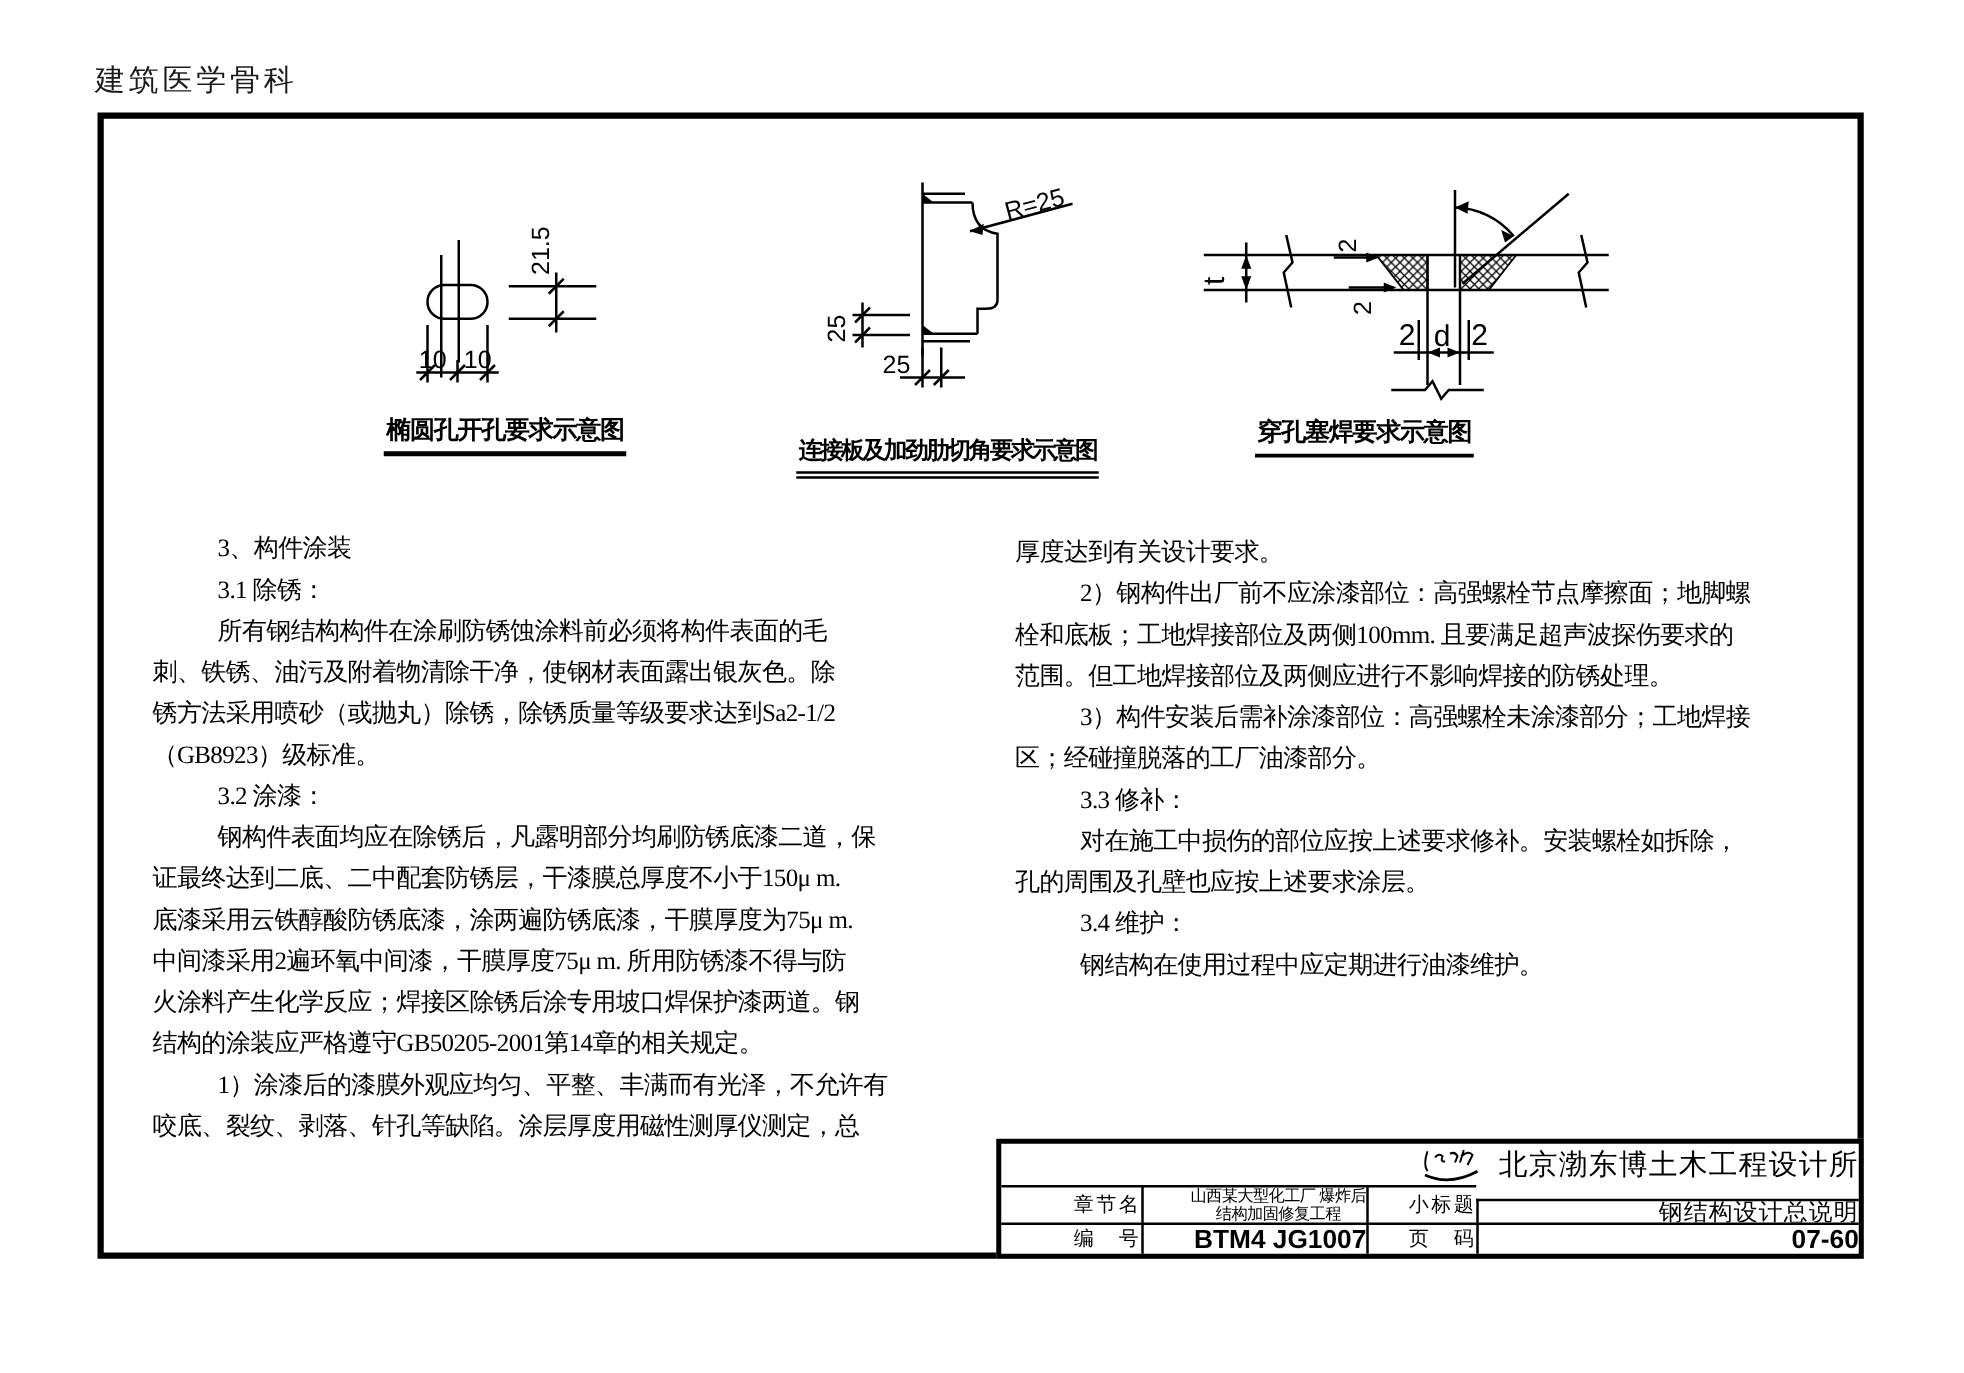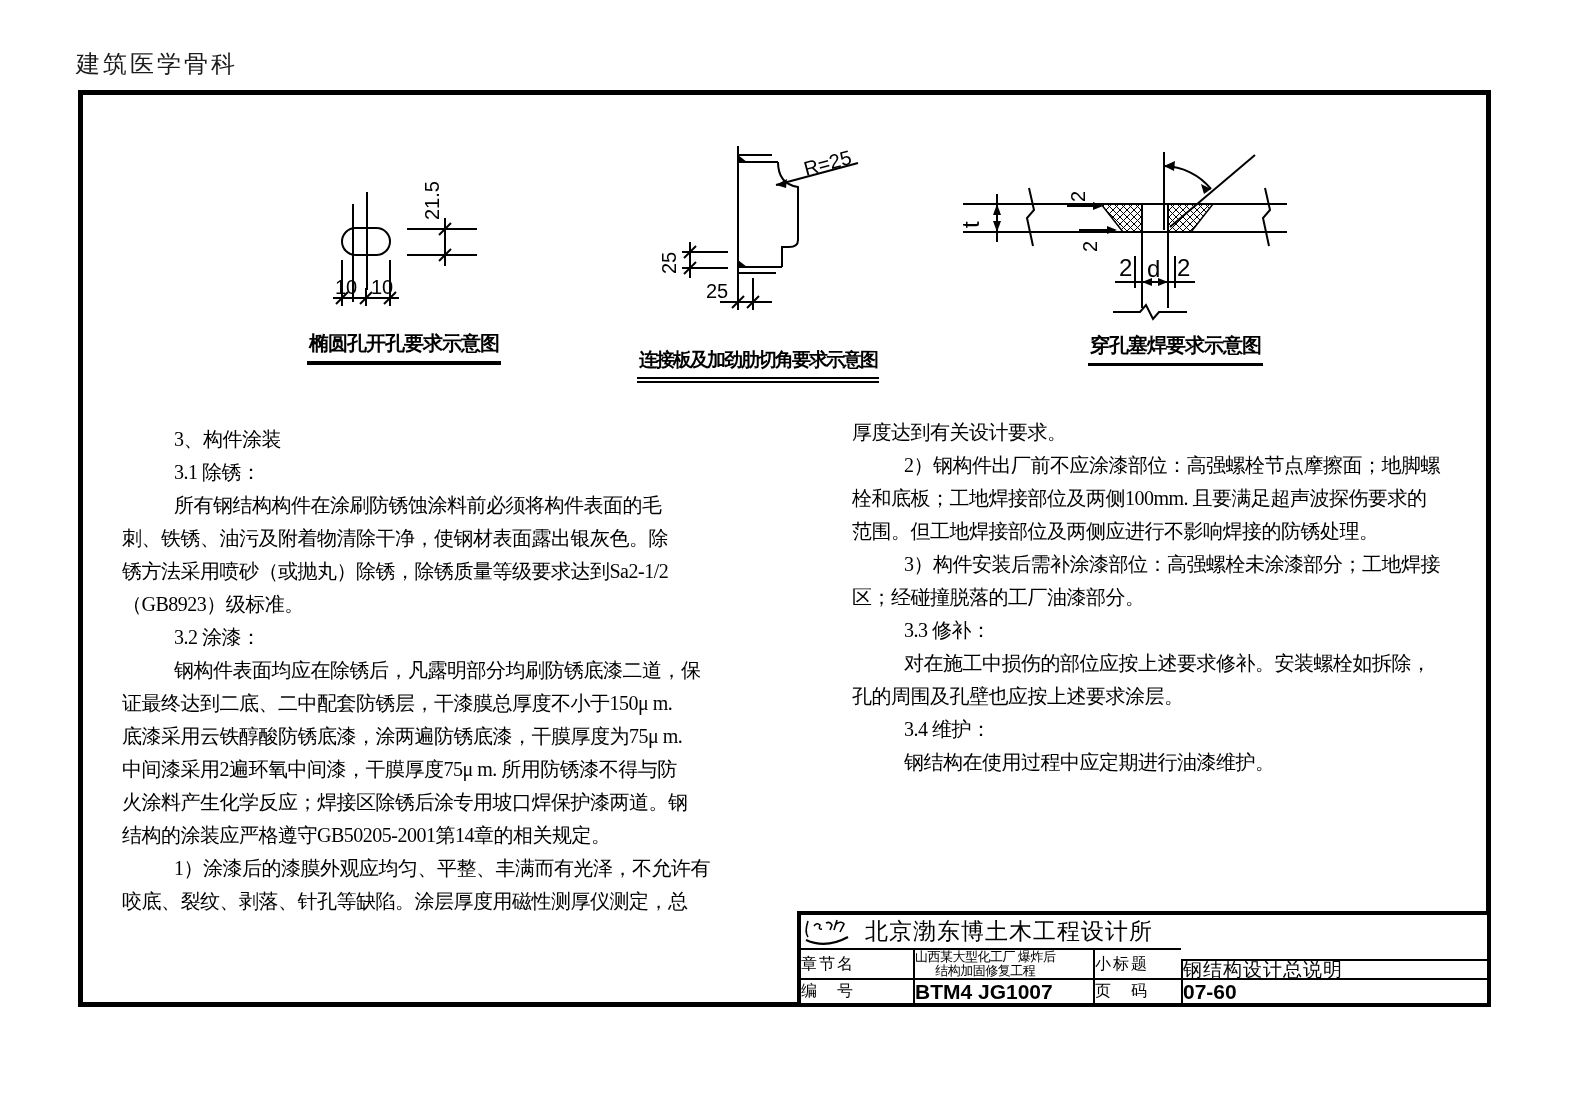--- a/index.html
+++ b/index.html
@@ -21,21 +21,21 @@
   
   .col{position:absolute;width:680px;font-family:Liberation Serif, serif;font-size:20px;
        letter-spacing:-0.5px;line-height:33px;}
   .tline{height:33px;white-space:nowrap;}
   .ind{padding-left:52px;}
   
   .tb{position:absolute;left:797px;top:911px;width:694px;height:96px;border:4px solid #000;
       box-sizing:border-box;display:grid;grid-template-columns:112px 180px 88px 1fr;
       grid-template-rows:33px 30px 1fr;background:#fff;}
   .tb-cell{border-left:2px solid #000;border-top:2px solid #000;display:flex;
-      align-items:center;justify-content:flex-start;text-align:center;overflow:hidden;}
+      align-items:center;justify-content:flex-end;text-align:center;overflow:hidden;}
   .tb-r1{grid-column:1/5;border-left:none;border-top:none;gap:12px;font-size:23px;letter-spacing:1px;}
   .nbl{border-left:none;}
   .tb-label{font-size:16px;letter-spacing:2px;}
   .tb-small{font-size:13px;line-height:14px;letter-spacing:-0.5px;}
   .tb-val{font-size:19px;letter-spacing:1px;margin-top:11px;}
   .tb-code{font-size:21px;font-weight:bold;letter-spacing:0;}
 </style>
 </head>
 <body>
 
@@ -136,21 +136,21 @@
     <polygon points="172,90 162,86 162,94" fill="#000"></polygon>
     <polygon points="197,142 207,138 207,146" fill="#000"></polygon>
     <polygon points="223,142 213,138 213,146" fill="#000"></polygon>
     <text transform="translate(34,88) rotate(-90)" style="font-size:24px;">t</text>
     <text transform="translate(140,62) rotate(-90)">2</text>
     <text transform="translate(152,112) rotate(-90)">2</text>
     <text x="174" y="136" style="font-size:24px;">2</text>
     <text x="202" y="137" style="font-size:24px;">d</text>
     <text x="232" y="136" style="font-size:24px;">2</text>
   </svg>
-  <div class="cap cap-u3" style="left:1088px;top:332px;">
+  <div class="cap cap-u3" style="left:1004px;top:332px;">
     <span>穿孔塞焊要求示意图</span>
   </div>
 
   <div class="col" style="left:122px;top:423px;">
     <div class="tline ind">3、构件涂装</div>
     <div class="tline ind">3.1 除锈：</div>
     <div class="tline ind">所有钢结构构件在涂刷防锈蚀涂料前必须将构件表面的毛</div>
     <div class="tline">刺、铁锈、油污及附着物清除干净，使钢材表面露出银灰色。除</div>
     <div class="tline">锈方法采用喷砂（或抛丸）除锈，除锈质量等级要求达到Sa2-1/2</div>
     <div class="tline">（GB8923）级标准。</div>
@@ -158,21 +158,21 @@
     <div class="tline ind">钢构件表面均应在除锈后，凡露明部分均刷防锈底漆二道，保</div>
     <div class="tline">证最终达到二底、二中配套防锈层，干漆膜总厚度不小于150μ m.</div>
     <div class="tline">底漆采用云铁醇酸防锈底漆，涂两遍防锈底漆，干膜厚度为75μ m.</div>
     <div class="tline">中间漆采用2遍环氧中间漆，干膜厚度75μ m. 所用防锈漆不得与防</div>
     <div class="tline">火涂料产生化学反应；焊接区除锈后涂专用坡口焊保护漆两道。钢</div>
     <div class="tline">结构的涂装应严格遵守GB50205-2001第14章的相关规定。</div>
     <div class="tline ind">1）涂漆后的漆膜外观应均匀、平整、丰满而有光泽，不允许有</div>
     <div class="tline">咬底、裂纹、剥落、针孔等缺陷。涂层厚度用磁性测厚仪测定，总</div>
   </div>
 
-  <div class="col" style="left:812px;top:416px;margin-left:40px;">
+  <div class="col" style="left:812px;top:426px;">
     <div class="tline">厚度达到有关设计要求。</div>
     <div class="tline ind">2）钢构件出厂前不应涂漆部位：高强螺栓节点摩擦面；地脚螺</div>
     <div class="tline">栓和底板；工地焊接部位及两侧100mm. 且要满足超声波探伤要求的</div>
     <div class="tline">范围。但工地焊接部位及两侧应进行不影响焊接的防锈处理。</div>
     <div class="tline ind">3）构件安装后需补涂漆部位：高强螺栓未涂漆部分；工地焊接</div>
     <div class="tline">区；经碰撞脱落的工厂油漆部分。</div>
     <div class="tline ind">3.3 修补：</div>
     <div class="tline ind">对在施工中损伤的部位应按上述要求修补。安装螺栓如拆除，</div>
     <div class="tline">孔的周围及孔壁也应按上述要求涂层。</div>
     <div class="tline ind">3.4 维护：</div>

